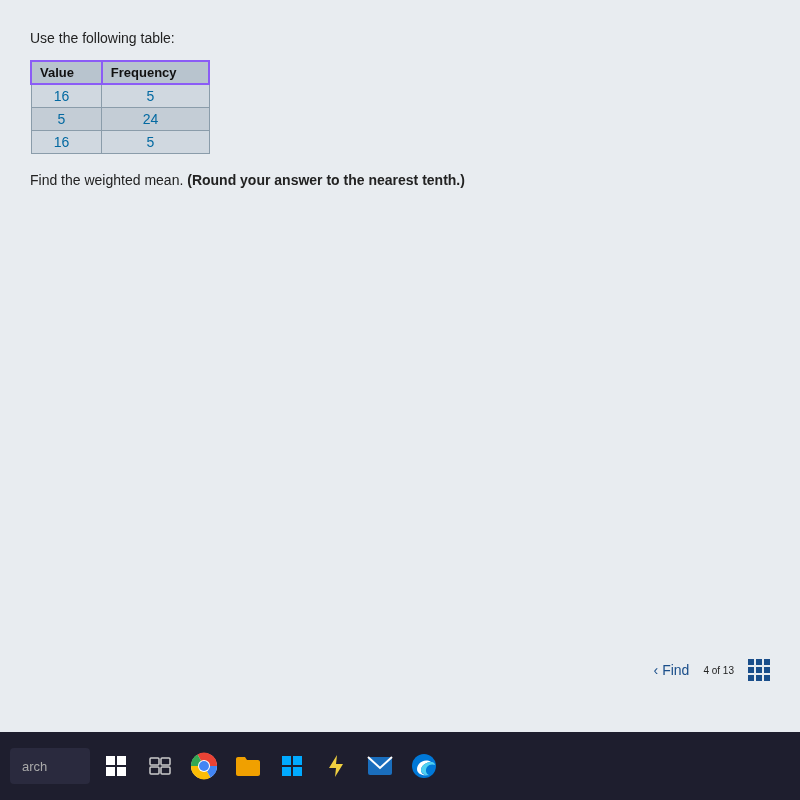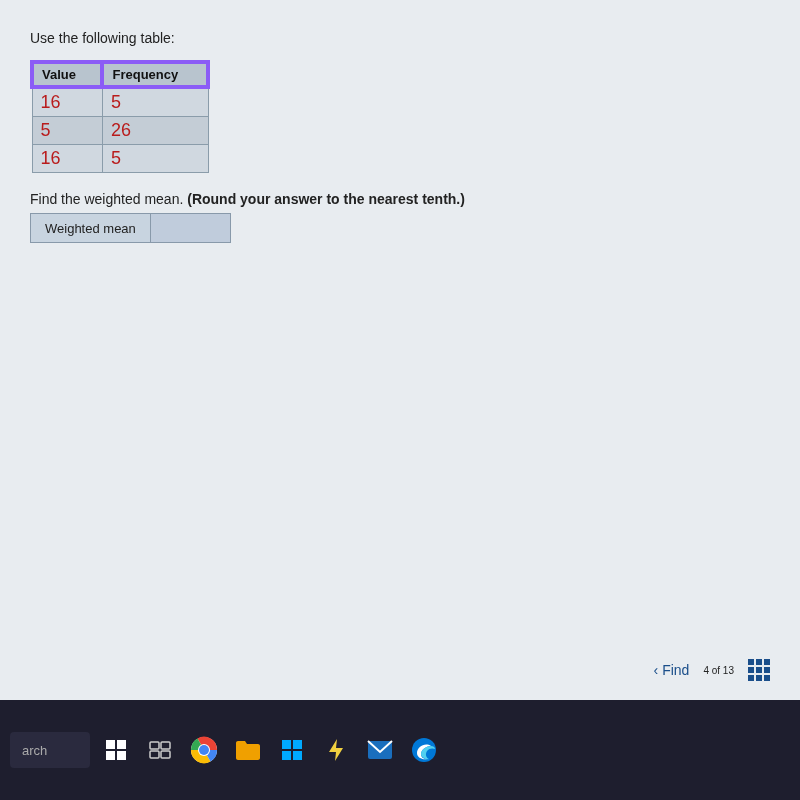--- a/index.html
+++ b/index.html
@@ -28,47 +28,48 @@
     }
 
     .data-table {
       border-collapse: collapse;
       margin-bottom: 18px;
       min-width: 180px;
     }
 
     .data-table th {
       background: #b8c4ce;
-      border: 4px solid #8b5cf6;
+      border: 2px solid #8b5cf6;
       padding: 3px 18px 3px 8px;
       font-weight: bold;
       font-size: 13px;
       text-align: left;
       color: #111;
     }
 
     .data-table td {
       border: 1px solid #8a9caa;
       padding: 3px 18px 3px 8px;
-      font-size: 18px;
-      color: #b91c1c;
+      font-size: 14px;
+      text-align: center;
+      color: #0369a1;
     }
 
     .data-table tr:nth-child(odd) td {
       background: #d0d8e0;
     }
 
     .data-table tr:nth-child(even) td {
       background: #c4cdd6;
     }
 
     .question-text {
       font-size: 14px;
       color: #222;
-      margin-bottom: 6px;
+      margin-bottom: 20px;
     }
 
     .question-text .bold-part {
       font-weight: bold;
     }
 
     .answer-row {
       display: flex;
       align-items: center;
       gap: 0;
@@ -142,21 +143,21 @@
       height: 6px;
       display: block;
     }
 
     
     .taskbar {
       position: absolute;
       bottom: 0;
       left: 0;
       width: 800px;
-      height: 100px;
+      height: 68px;
       background: #1e1e2e;
       display: flex;
       align-items: center;
       padding: 0 10px;
       gap: 8px;
     }
 
     .taskbar-search {
       background: #2a2a3e;
       border: none;
@@ -218,37 +219,33 @@
         <th>Frequency</th>
       </tr>
     </thead>
     <tbody id="table-body">
     <tr>
           <td>16</td>
           <td>5</td>
         </tr>
         <tr>
           <td>5</td>
-          <td>26</td>
+          <td>24</td>
         </tr>
         <tr>
           <td>16</td>
           <td>5</td>
         </tr>
       </tbody>
   </table>
 
   <p class="question-text">
     <span>Find the weighted mean. </span><span class="bold-part">(Round your answer to the nearest tenth.)</span>
   </p>
 
-  <div class="answer-row">
-    <div class="answer-label">Weighted mean</div>
-    <input class="answer-input" type="text" style="">
-  </div>
 
   <div class="nav-bar">
     <a class="nav-prev">
       <span class="nav-chevron">‹</span>
       <span>Find</span>
     </a>
     <span class="nav-page-info">4 of 13</span>
     <div class="nav-grid-icon">
       <span></span>
         <span></span>

